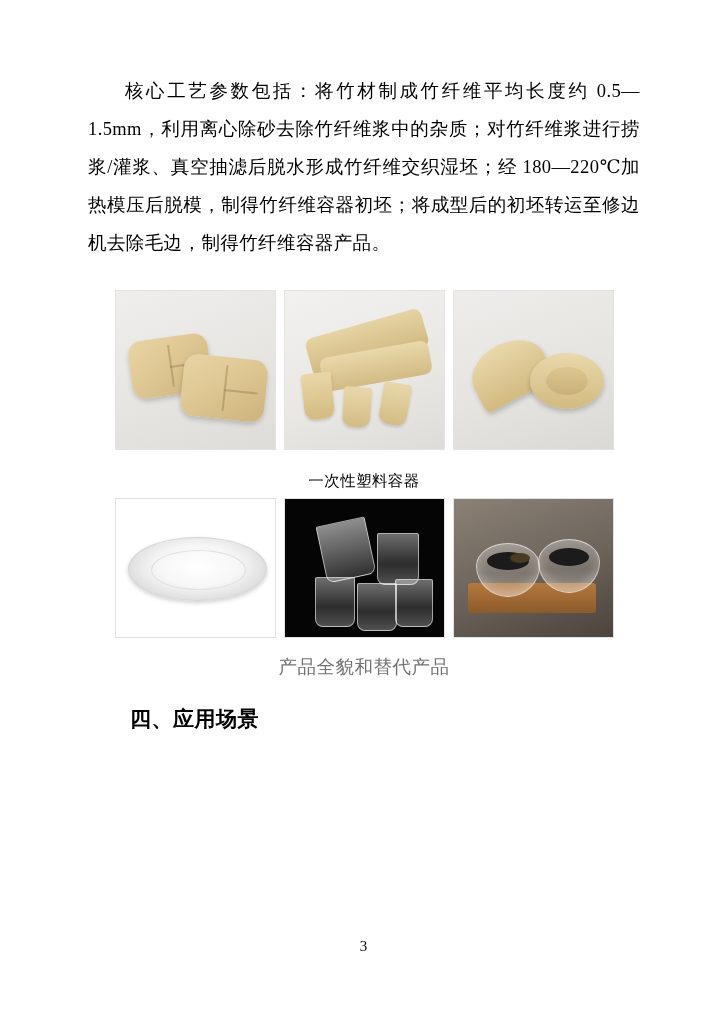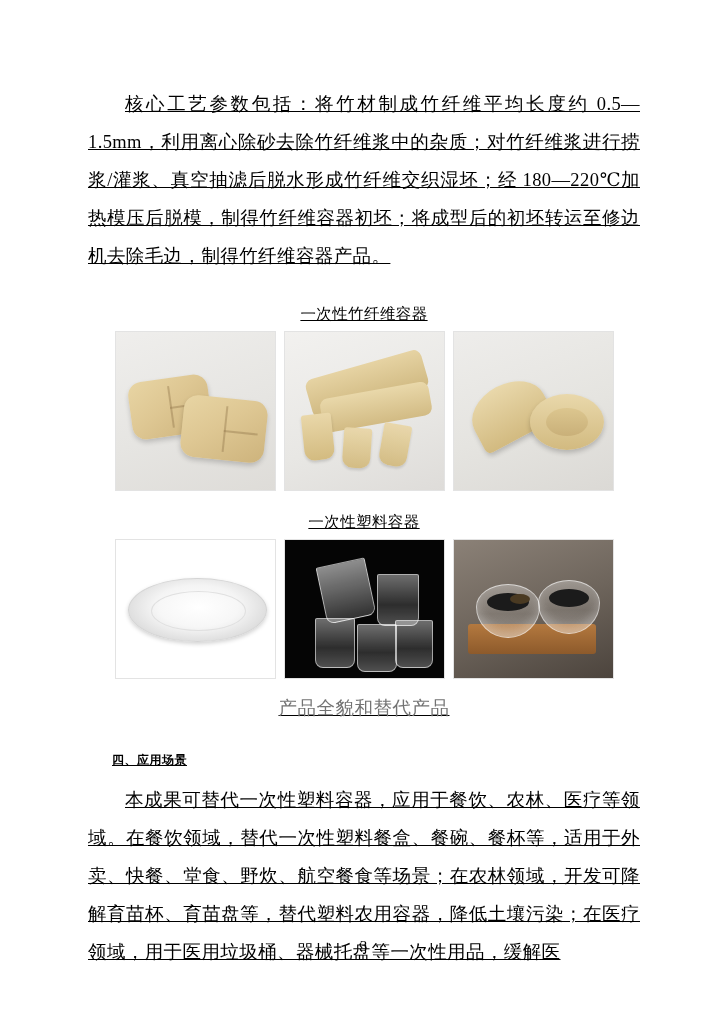--- a/index.html
+++ b/index.html
@@ -15,23 +15,22 @@
     width: 727px;
     height: 1029px;
     background: #ffffff;
     box-sizing: border-box;
     overflow: hidden;
     margin: 0 auto;
   }
   .content {
     position: absolute;
     left: 88px;
-    top: 85px;
+    top: 72px;
     width: 552px;
-    text-decoration: underline;
   }
   .para {
     font-size: 18.5px;
     line-height: 38px;
     text-align: justify;
     text-justify: inter-ideograph;
     color: #000;
     letter-spacing: 0.4px;
     margin: 0;
   }
@@ -146,21 +145,21 @@
 
   .caption-main {
     text-align: center;
     font-size: 18.5px;
     line-height: 30px;
     color: #737373;
     margin-top: 14px;
     letter-spacing: 0.5px;
   }
   .section-head {
-    font-size: 12px;
+    font-size: 21px;
     line-height: 38px;
     font-weight: bold;
     text-indent: 2em;
     margin-top: 18px;
     letter-spacing: 0.5px;
   }
   .page-number {
     position: absolute;
     left: 0;
     right: 0;
@@ -173,21 +172,20 @@
 </head>
 <body>
 
 <div class="page">
 
   <div class="content">
 
     <p class="para indent">核心工艺参数包括：将竹材制成竹纤维平均长度约 0.5—1.5mm，利用离心除砂去除竹纤维浆中的杂质；对竹纤维浆进行捞浆/灌浆、真空抽滤后脱水形成竹纤维交织湿坯；经 180—220℃加热模压后脱模，制得竹纤维容器初坯；将成型后的初坯转运至修边机去除毛边，制得竹纤维容器产品。</p>
 
     <div class="fig-block">
-      <div class="fig-caption">一次性竹纤维容器</div>
       <div class="img-row">
 
         <div class="photo p1">
           <div class="tray" style="left:14px; top:46px; width:80px; height:58px; transform:rotate(-8deg);">
             <div class="div-v" style="left:50%; top:8px; width:2px; height:42px;"></div>
             <div class="div-v" style="left:50%; top:50%; width:32px; height:2px;"></div>
           </div>
           <div class="tray" style="left:66px; top:66px; width:84px; height:62px; transform:rotate(6deg);">
             <div class="div-v" style="left:50%; top:8px; width:2px; height:46px;"></div>
             <div class="div-v" style="left:50%; top:52%; width:34px; height:2px;"></div>
@@ -239,19 +237,18 @@
           <div style="position:absolute; left:56px; top:54px; width:20px; height:10px; border-radius:50%; background:#4a3a22;"></div>
         </div>
 
       </div>
     </div>
 
     <div class="caption-main">产品全貌和替代产品</div>
 
     <div class="section-head">四、应用场景</div>
 
-    <p class="para indent" style="margin-top:2px;">本成果可替代一次性塑料容器，应用于餐饮、农林、医疗等领域。在餐饮领域，替代一次性塑料餐盒、餐碗、餐杯等，适用于外卖、快餐、堂食、野炊、航空餐食等场景；在农林领域，开发可降解育苗杯、育苗盘等，替代塑料农用容器，降低土壤污染；在医疗领域，用于医用垃圾桶、器械托盘等一次性用品，缓解医</p>
 
   </div>
 
   <div class="page-number">3</div>
 
 </div>
 
 </body></html>

